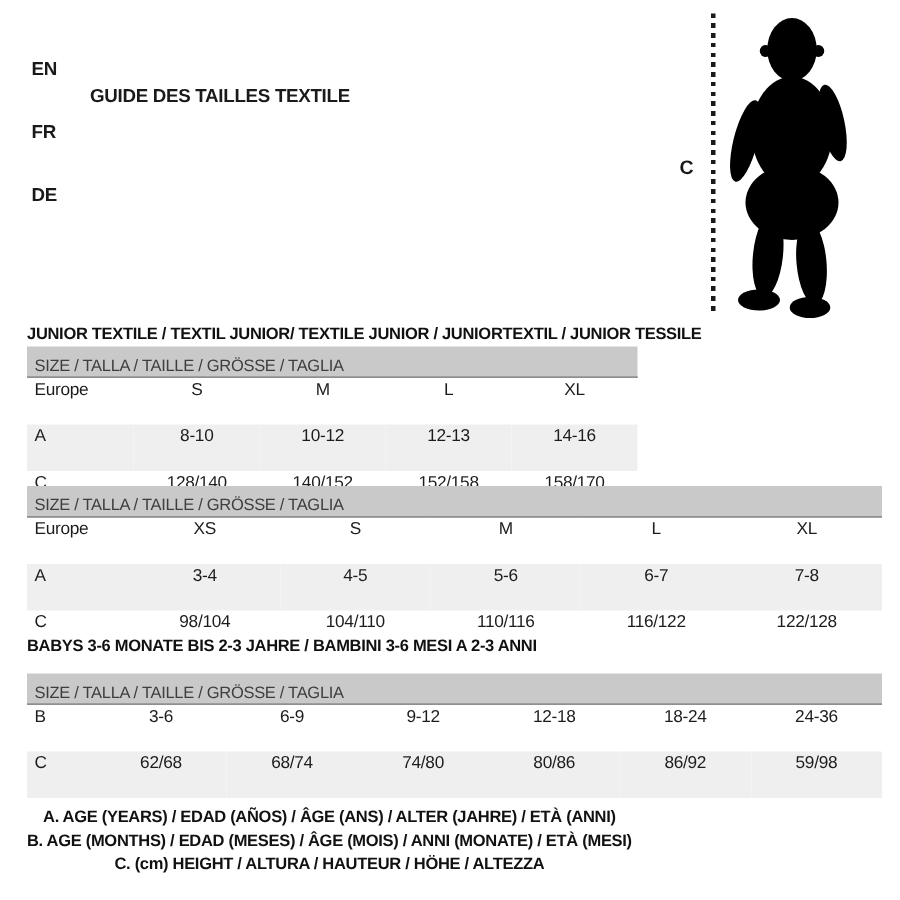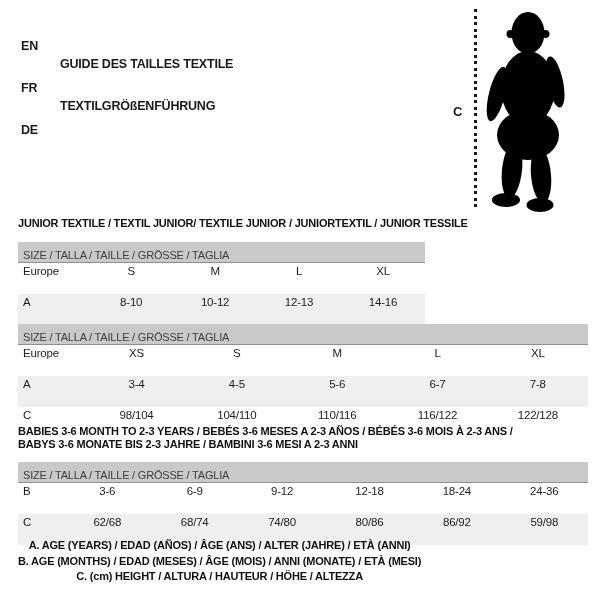--- a/index.html
+++ b/index.html
@@ -26,21 +26,21 @@
   .sec { position:absolute; left:18px; }
   .sec1 { top:217px; width:407px; }
   .sec2 { top:324px; width:570px; }
   .sec3 { top:425px; width:570px; }
 
   .tbl-title {
     font-weight:bold; font-size:11px; letter-spacing:-0.2px;
     line-height:13px; white-space:nowrap; color:#111;
   }
   .tbl-title .sub { font-size:8px; vertical-align:-2px; }
-  .sec1 .tbl-title { margin-bottom:12px; }
+  .sec1 .tbl-title { margin-bottom:1px; }
   .sec2 .tbl-title { margin-bottom:15px; }
   .sec3 .tbl-title { margin-bottom:11px; }
 
   table.size-table {
     width:100%; border-collapse:collapse; table-layout:fixed;
   }
   table.size-table th {
     background:#c9c9c9; color:#3e3e3e; font-weight:normal; text-align:left;
     font-size:11px; letter-spacing:-0.2px; padding:6px 5px 1px;
     border-bottom:1px solid #8f8f8f; height:13px;
@@ -64,21 +64,20 @@
   <div class="langs">
     <div class="lang-row">
       <span class="lang-code">EN</span>
     </div>
     <div class="lang-row">
       <span class="lang-code">FR</span>
       <span class="lang-title">GUIDE DES TAILLES TEXTILE</span>
     </div>
     <div class="lang-row">
       <span class="lang-code">DE</span>
-      <span class="lang-title">TEXTILGRÖßENFÜHRUNG</span>
     </div>
   </div>
 
   <div class="figure">
     <div class="measure-label">C</div>
     <div class="dash-line"></div>
     <svg class="baby-svg" width="92" height="204" viewBox="0 0 92 204" aria-hidden="true">
       <g fill="#000000">
         <ellipse cx="46" cy="25" rx="16.5" ry="21"></ellipse>
         <circle cx="28.5" cy="26" r="4"></circle>
@@ -175,21 +174,20 @@
           <td>110/116</td>
           <td>116/122</td>
           <td>122/128</td>
         </tr>
       </tbody>
     </table>
   </div>
 
   <div class="sec sec3">
     <div class="tbl-title">
-      <div>BABIES 3-6 MONTH TO 2-3 YEARS / BEBÉS 3-6 MESES A 2-3 AÑOS / BÉBÉS 3-6 MOIS À 2-3 ANS /</div>
       <div>BABYS 3-6 MONATE BIS 2-3 JAHRE / BAMBINI 3-6 MESI A 2-3 ANNI</div>
     </div>
     <table class="size-table">
       <colgroup>
           <col style="width:8%">
           <col>
           <col>
           <col>
           <col>
           <col>

